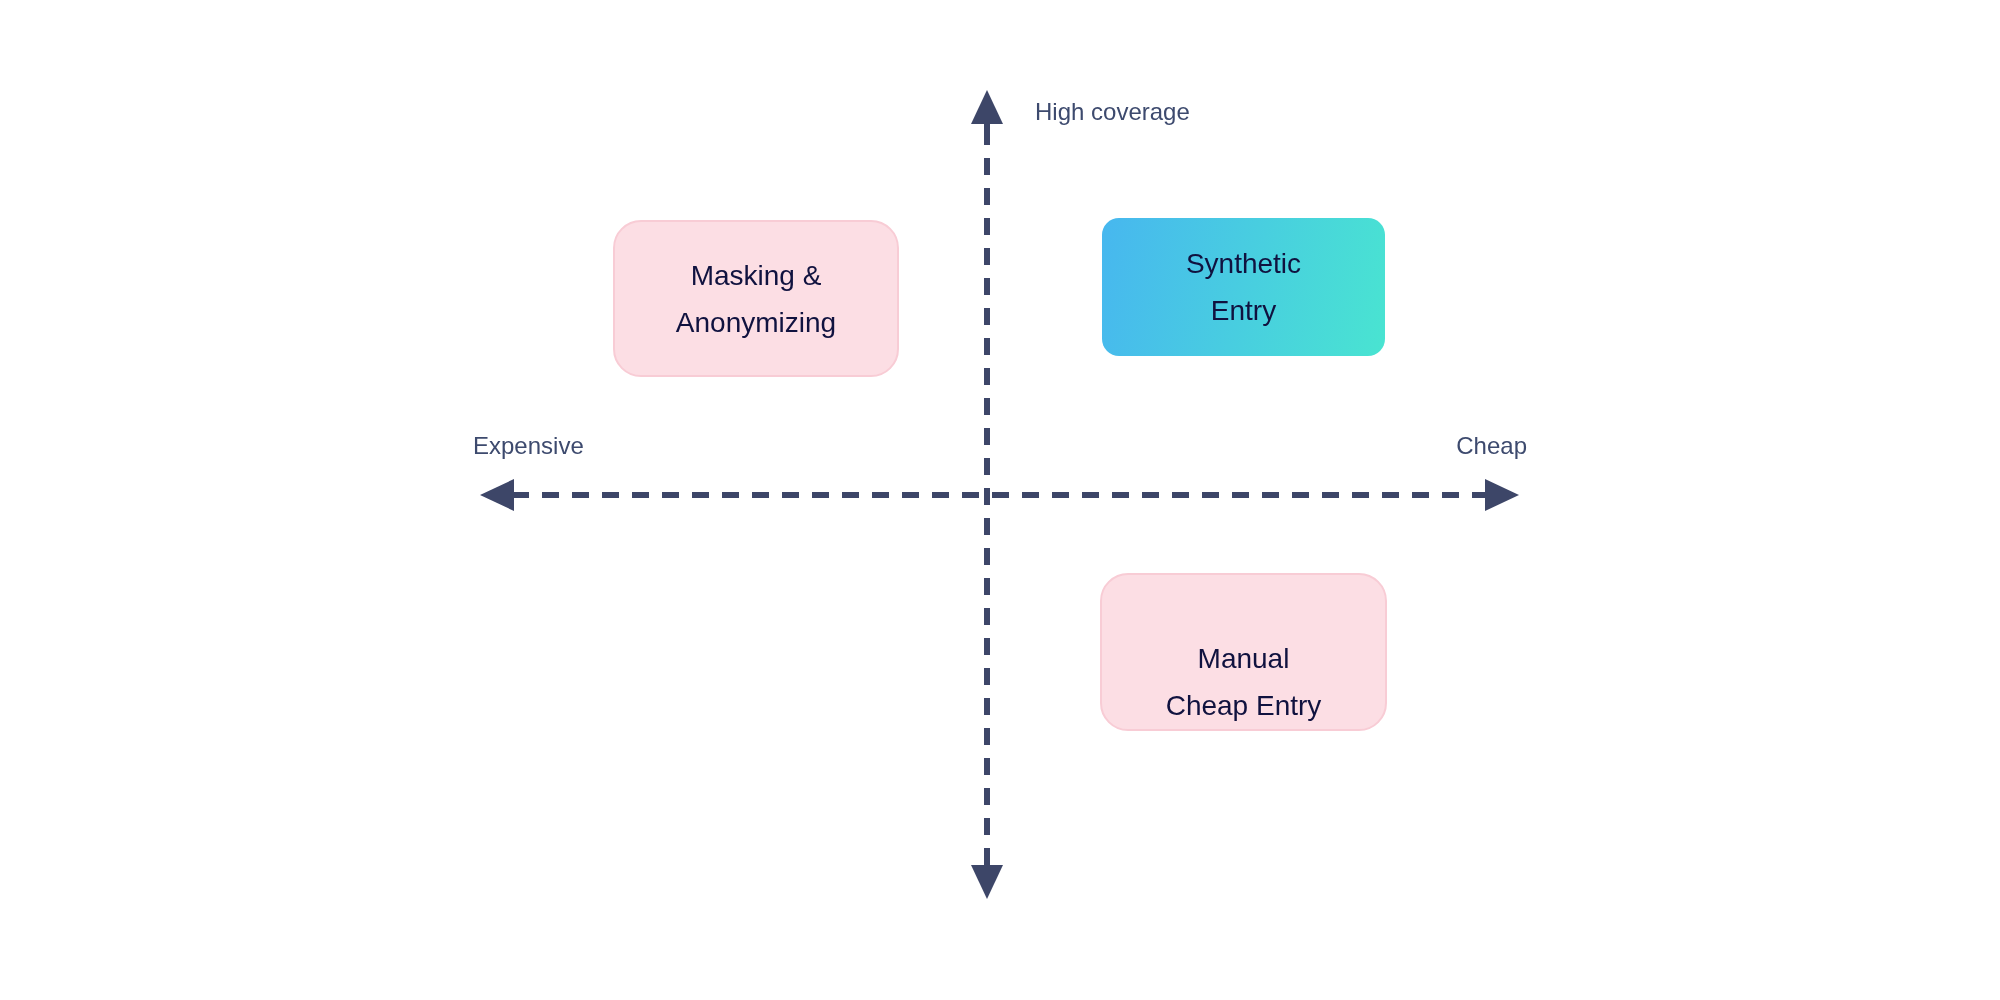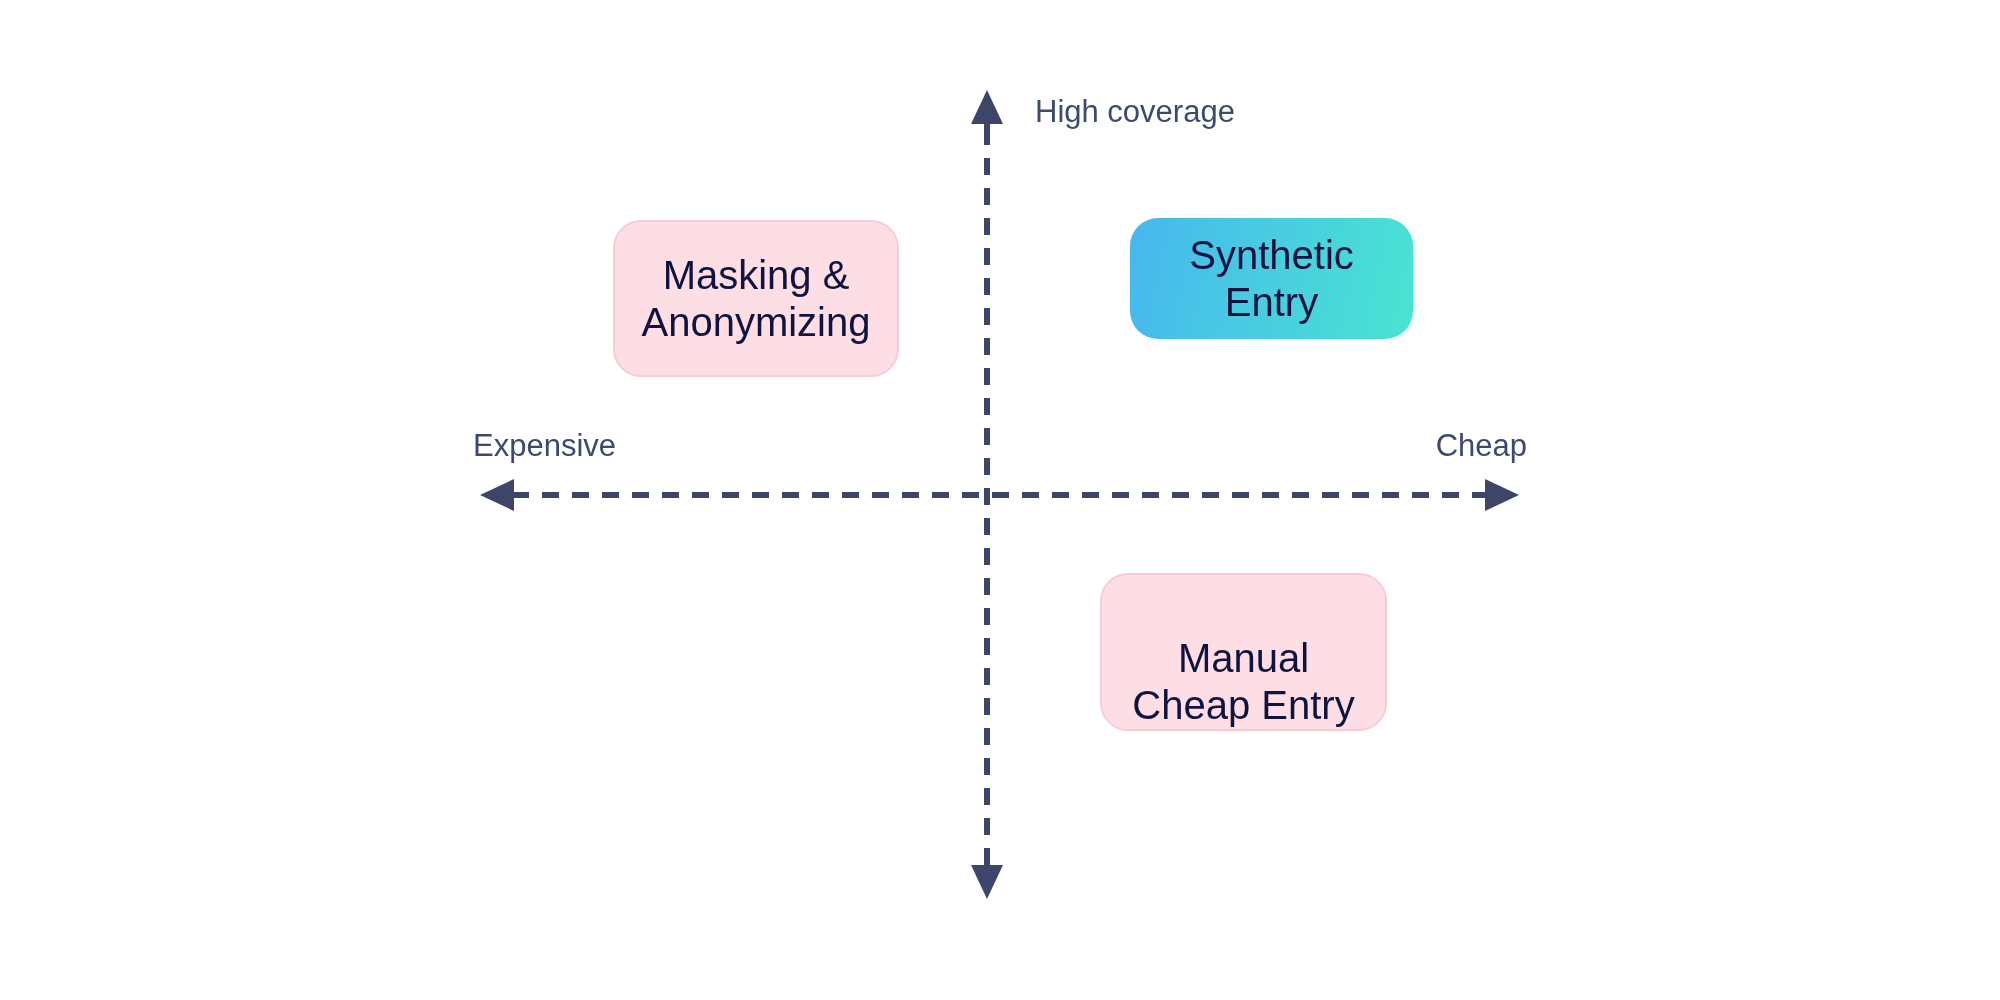--- a/index.html
+++ b/index.html
@@ -17,62 +17,63 @@
   }
   .axes-svg {
     position: absolute;
     left: 0;
     top: 0;
     width: 2000px;
     height: 1000px;
   }
   .axis-label {
     position: absolute;
-    font-size: 31px;
+    font-size: 24px;
     line-height: 40px;
     font-weight: 400;
     color: #3d4a6e;
     white-space: nowrap;
   }
   .label-high { left: 1035px; top: 92px; }
   .label-low  { left: 1032px; top: 864px; }
   .label-expensive { left: 473px; top: 426px; }
   .label-cheap { right: 473px; top: 426px; }
   .node {
     position: absolute;
     border-radius: 28px;
     display: flex;
     flex-direction: column;
     align-items: center;
     justify-content: center;
     text-align: center;
-    font-size: 40px;
+    font-size: 28px;
     font-weight: 500;
     line-height: 47px;
     color: #10123f;
   }
   .node-pink {
     background: #fcdee4;
     border: 2px solid #f8ccd5;
   }
   .node-gradient {
     background: linear-gradient(102deg, #47b7ef 0%, #49e4d1 100%);
     border: none;
   }
   .node-masking {
     left: 613px;
     top: 220px;
     width: 282px;
     height: 153px;
   }
   .node-synthetic {
-    left: 1130px;
+    left: 1102px;
     top: 218px;
     width: 283px;
-    height: 121px;
+    height: 138px;
+    border-radius: 17px;
   }
   .node-manual {
     left: 1100px;
     top: 573px;
     width: 283px;
     height: 154px;
     justify-content: flex-end;
   }
   .node-line {
     display: block;

